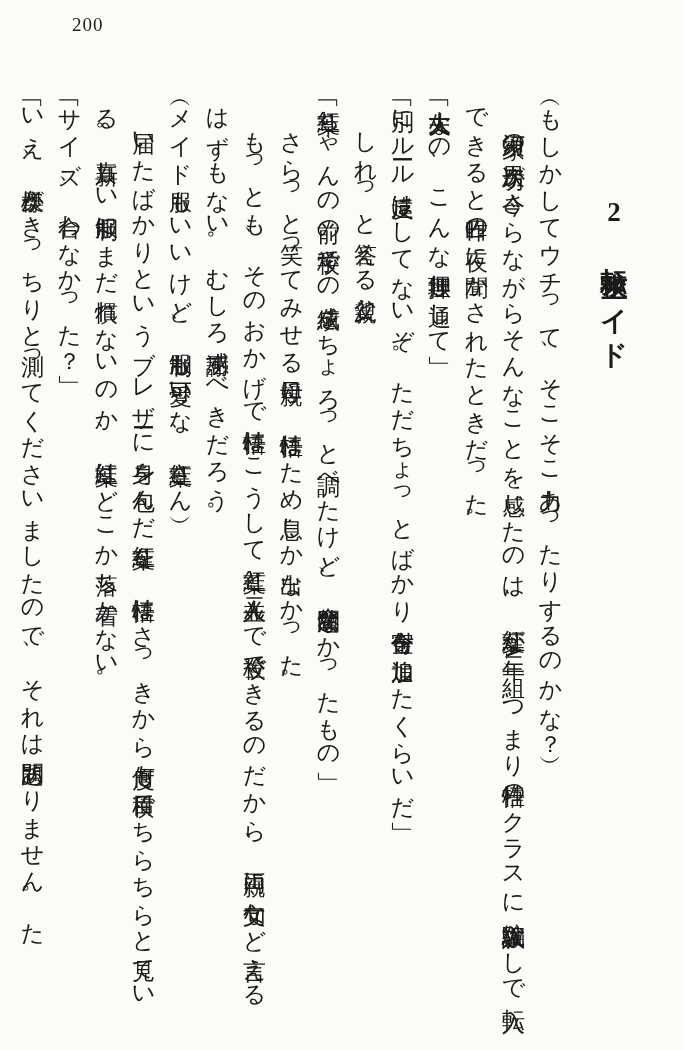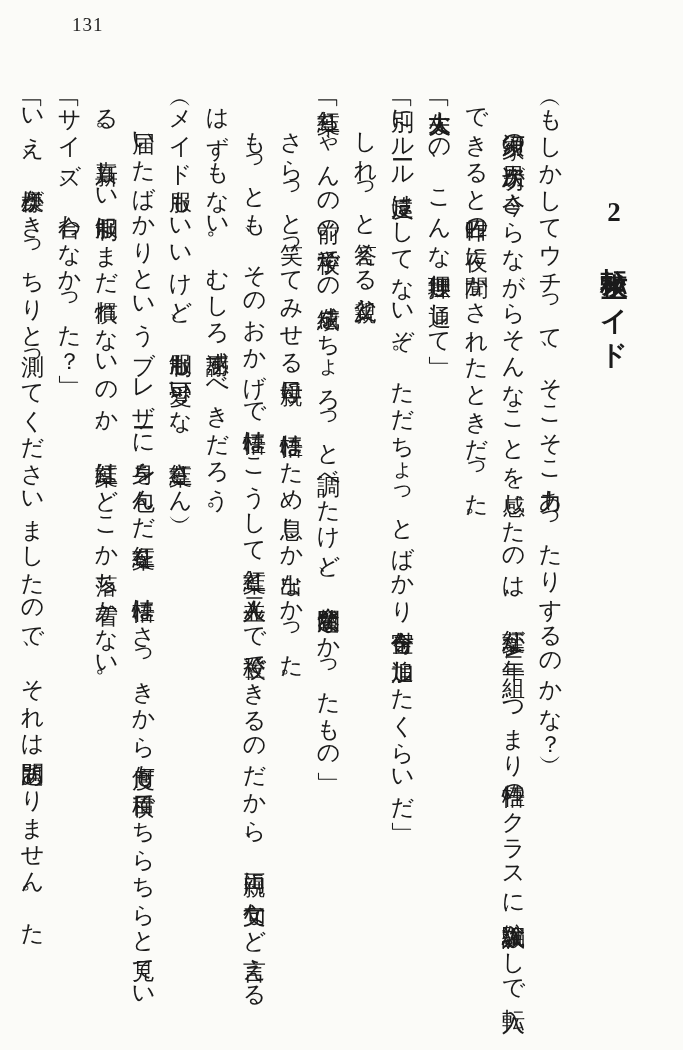--- a/index.html
+++ b/index.html
@@ -57,21 +57,21 @@
   .text-block p {
     margin: 0;
     padding: 0;
   }
 </style>
 </head>
 <body>
 
 <div class="page">
 
-  <div class="page-number">131</div>
+  <div class="page-number">200</div>
 
   <div class="text-block">
 
     <h1 class="chapter-heading"><span class="chapter-number">2</span><span class="chapter-title">転校生メイド</span></h1>
 
     <p>（もしかしてウチって、そこそこ力あったりするのかな？）</p>
     <p>　河須家の次男坊が今さらながらそんなことを感じたのは、紅葉が二年A組、つまり桂悟のクラスに編入試験なしで転入できると昨日の夜に聞かされたときだった。</p>
     <p>「大丈夫なの、こんな無理押し通して」</p>
     <p>「別にルール違反はしてないぞ。ただちょっとばかり寄付金を追加したくらいだ」</p>
     <p>　しれっと答える父親と、</p>

